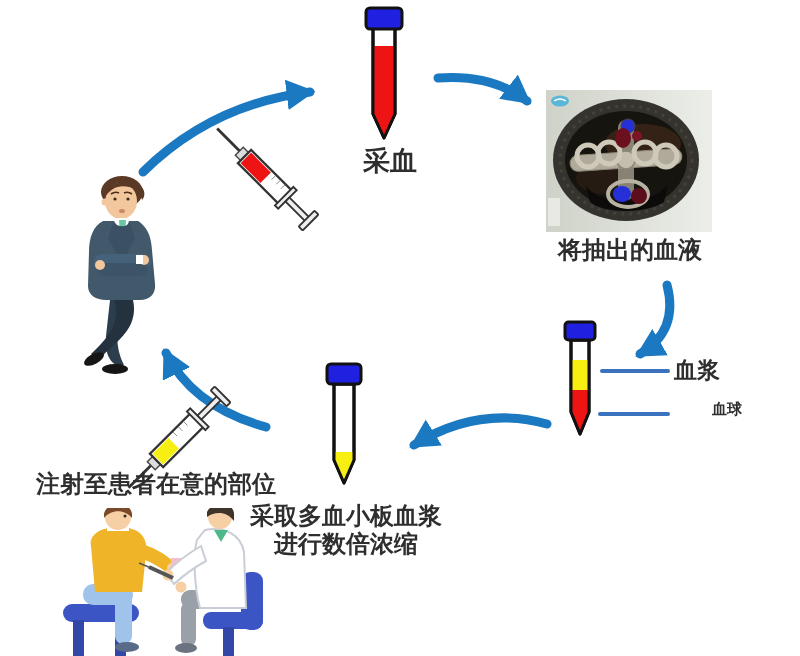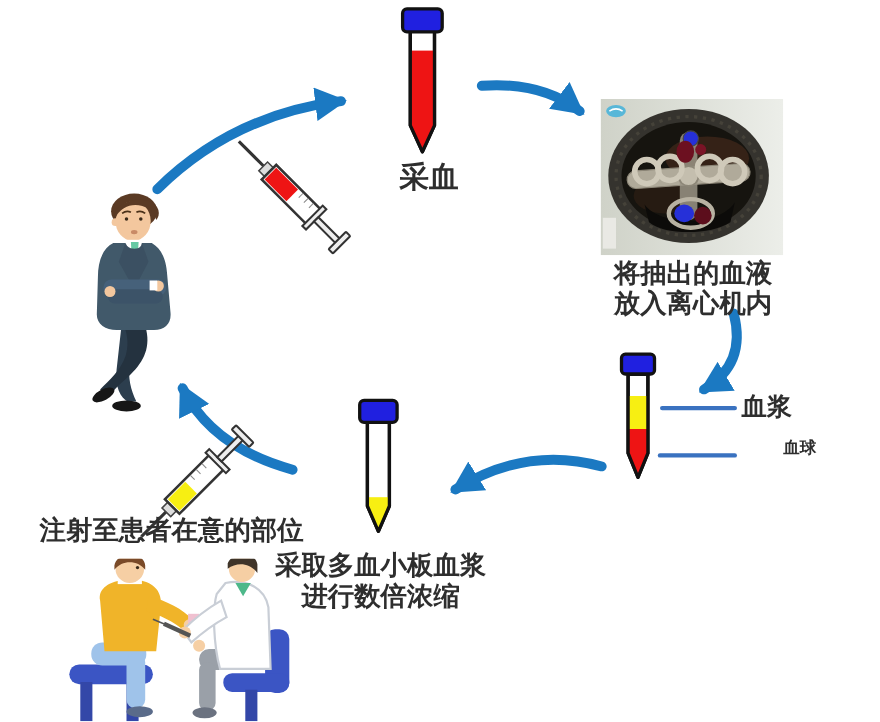--- a/index.html
+++ b/index.html
@@ -7,21 +7,21 @@
     --callout-line:#3a72c0;
     --cap-blue:#2020e0;
     --blood-red:#ee1414;
     --plasma-yellow:#f7ef12;
     --text:#2e2e2e;
     --outline:#111111;
   }
   html,body{margin:0;padding:0;background:#ffffff;}
   .canvas{
     position:relative;width:800px;height:656px;background:#ffffff;
-    overflow:hidden;font-family:Liberation Serif, serif;color:var(--text);
+    overflow:hidden;font-family:Liberation Sans, sans-serif;color:var(--text);
   }
   .abs{position:absolute;}
   .caption{
     position:absolute;text-align:center;font-weight:600;color:var(--text);
     line-height:1.16;white-space:nowrap;
   }
   .cap{fill:var(--cap-blue);stroke:var(--outline);stroke-width:3;}
   .tube-body{fill:#ffffff;stroke:var(--outline);stroke-width:3;stroke-linejoin:round;}
   .tube-outline{fill:none;stroke:var(--outline);stroke-width:3;stroke-linejoin:round;}
   .fill-red{fill:var(--blood-red);}
@@ -195,21 +195,20 @@
     <circle cx="120" cy="66" r="11" fill="none" stroke="#cfc9b9" stroke-width="5"></circle>
     <circle cx="82" cy="36" r="7" fill="#2630d8" stroke="#444" stroke-width="1"></circle>
     <ellipse cx="77" cy="48" rx="8" ry="10" fill="#6c1020"></ellipse>
     <circle cx="91" cy="46" r="5" fill="#7a1426"></circle>
     <ellipse cx="82" cy="104" rx="20" ry="13" fill="none" stroke="#b8b2a2" stroke-width="4"></ellipse>
     <ellipse cx="76" cy="104" rx="9" ry="8" fill="#2630d8"></ellipse>
     <circle cx="93" cy="106" r="8" fill="#5c0e1c"></circle>
   </svg>
   <div class="caption" style="left:544px;top:236px;width:172px;font-size:24px">
     <div>将抽出的血液</div>
-    <div>放入离心机内</div>
   </div>
 
   <svg class="abs" style="left:556px;top:318px" width="48" height="124" viewBox="0 0 48 124">
     <defs>
         <clipPath id="tc2">
           <path d="M15,22 L15,94 L24,116 L33,94 L33,22 Z"></path>
         </clipPath>
       </defs>
     <path class="tube-body" d="M15,22 L15,94 L24,116 L33,94 L33,22 Z"></path>
     <g clip-path="url(#tc2)">

